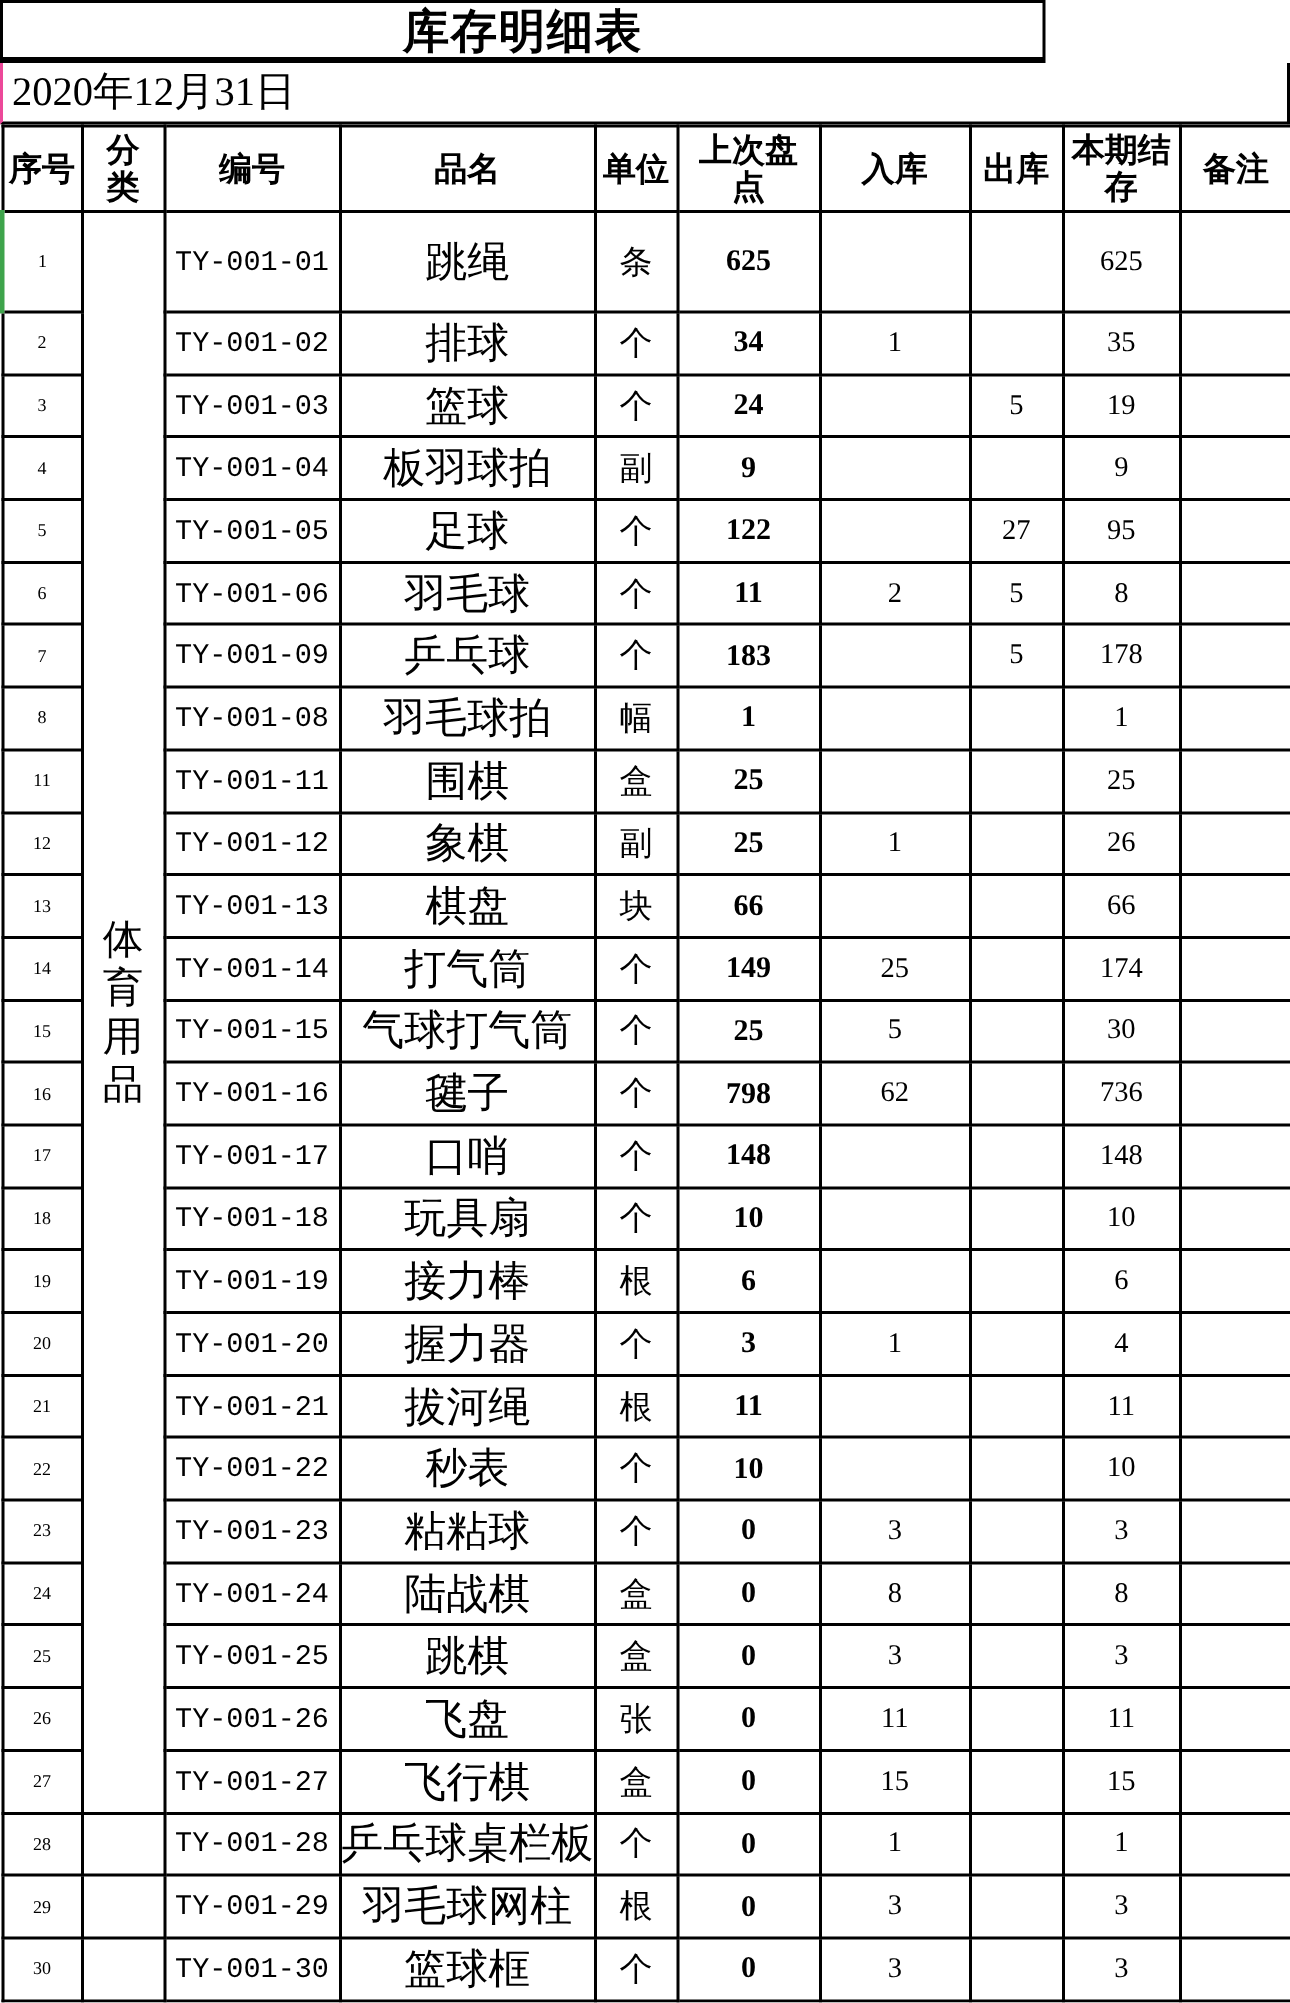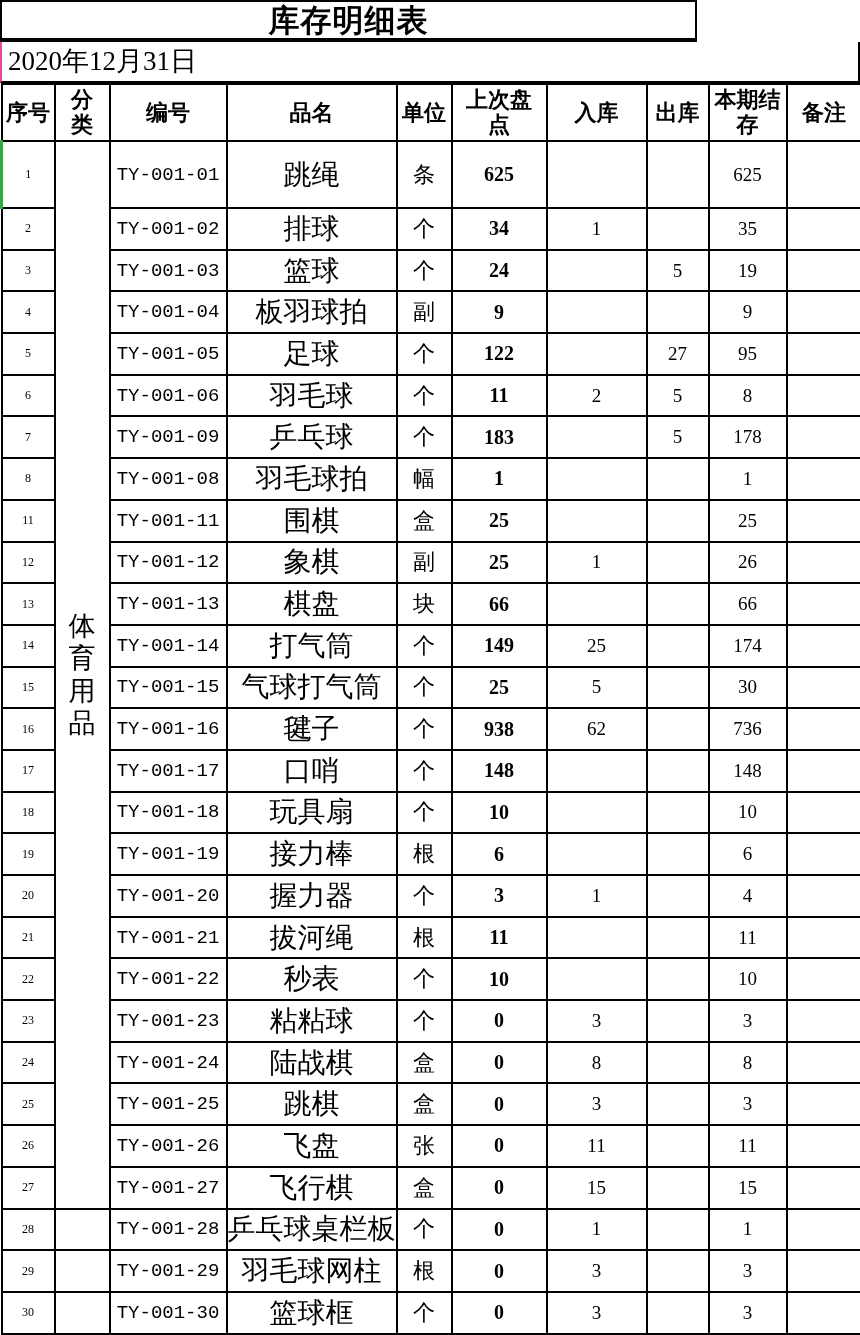--- a/index.html
+++ b/index.html
@@ -233,21 +233,21 @@
           <td class="col-inbound num"><span class="w">5</span></td>
           <td class="col-outbound num"><span class="w"></span></td>
           <td class="col-balance num"><span class="w">30</span></td>
           <td class="col-note"><span class="w"></span></td>
         </tr>
         <tr>
           <td class="col-serial"><span class="w">16</span></td>
           <td class="col-code"><span class="w">TY-001-16</span></td>
           <td class="col-name"><span class="w">毽子</span></td>
           <td class="col-unit"><span class="w">个</span></td>
-          <td class="col-last-count num"><span class="w">938</span></td>
+          <td class="col-last-count num"><span class="w">798</span></td>
           <td class="col-inbound num"><span class="w">62</span></td>
           <td class="col-outbound num"><span class="w"></span></td>
           <td class="col-balance num"><span class="w">736</span></td>
           <td class="col-note"><span class="w"></span></td>
         </tr>
         <tr>
           <td class="col-serial"><span class="w">17</span></td>
           <td class="col-code"><span class="w">TY-001-17</span></td>
           <td class="col-name"><span class="w">口哨</span></td>
           <td class="col-unit"><span class="w">个</span></td>

